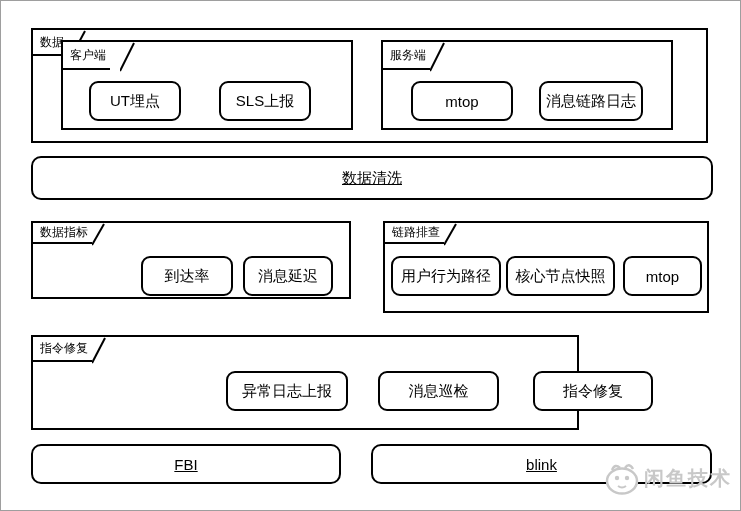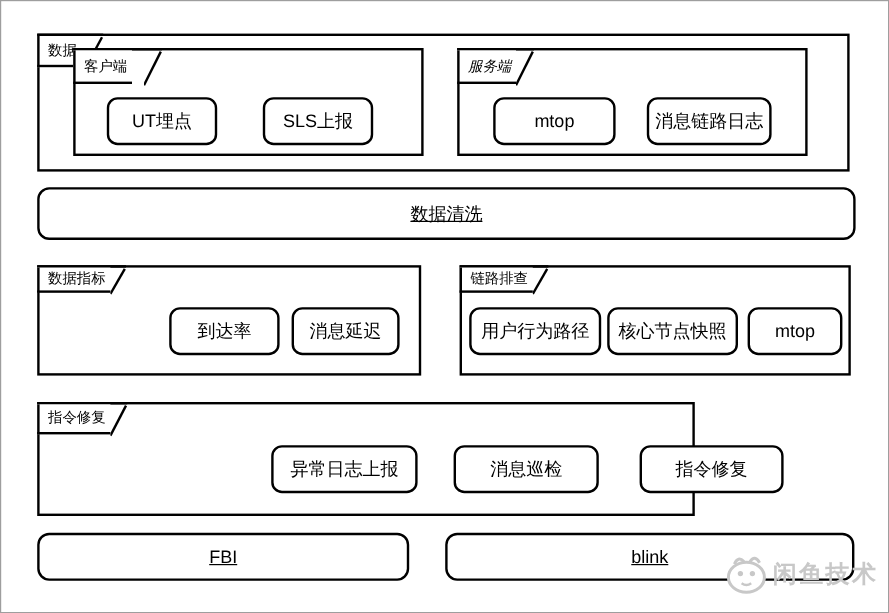--- a/index.html
+++ b/index.html
@@ -47,33 +47,33 @@
       <span class="ftab-label">客户端</span>
       <svg class="slant" width="15" height="30">
         <line x1="0" y1="29" x2="14" y2="1"></line>
       </svg>
     </div>
     <div class="node" style="left:26px; top:39px; width:92px; height:40px;">UT埋点</div>
     <div class="node" style="left:156px; top:39px; width:92px; height:40px;">SLS上报</div>
   </div>
 
   <div class="folder" style="left:380px; top:39px; width:292px; height:90px;">
-    <div class="ftab" style="height:30px;font-style:italic;">
+    <div class="ftab" style="height:30px;">
       <span class="ftab-label">服务端</span>
       <svg class="slant" width="15" height="30">
         <line x1="0" y1="29" x2="14" y2="1"></line>
       </svg>
     </div>
     <div class="node" style="left:28px; top:39px; width:102px; height:40px;">mtop</div>
     <div class="node" style="left:156px; top:39px; width:104px; height:40px;">消息链路日志</div>
   </div>
 
   <div class="node wide" style="left:30px; top:155px; width:682px; height:44px;">数据清洗</div>
 
-  <div class="folder" style="left:30px; top:220px; width:320px; height:92px;">
+  <div class="folder" style="left:30px; top:220px; width:320px; height:78px;">
     <div class="ftab" style="height:23px;">
       <span class="ftab-label">数据指标</span>
       <svg class="slant" width="13" height="23">
         <line x1="0" y1="22" x2="12" y2="1"></line>
       </svg>
     </div>
     <div class="node" style="left:108px; top:33px; width:92px; height:40px;">到达率</div>
     <div class="node" style="left:210px; top:33px; width:90px; height:40px;">消息延迟</div>
   </div>
 

